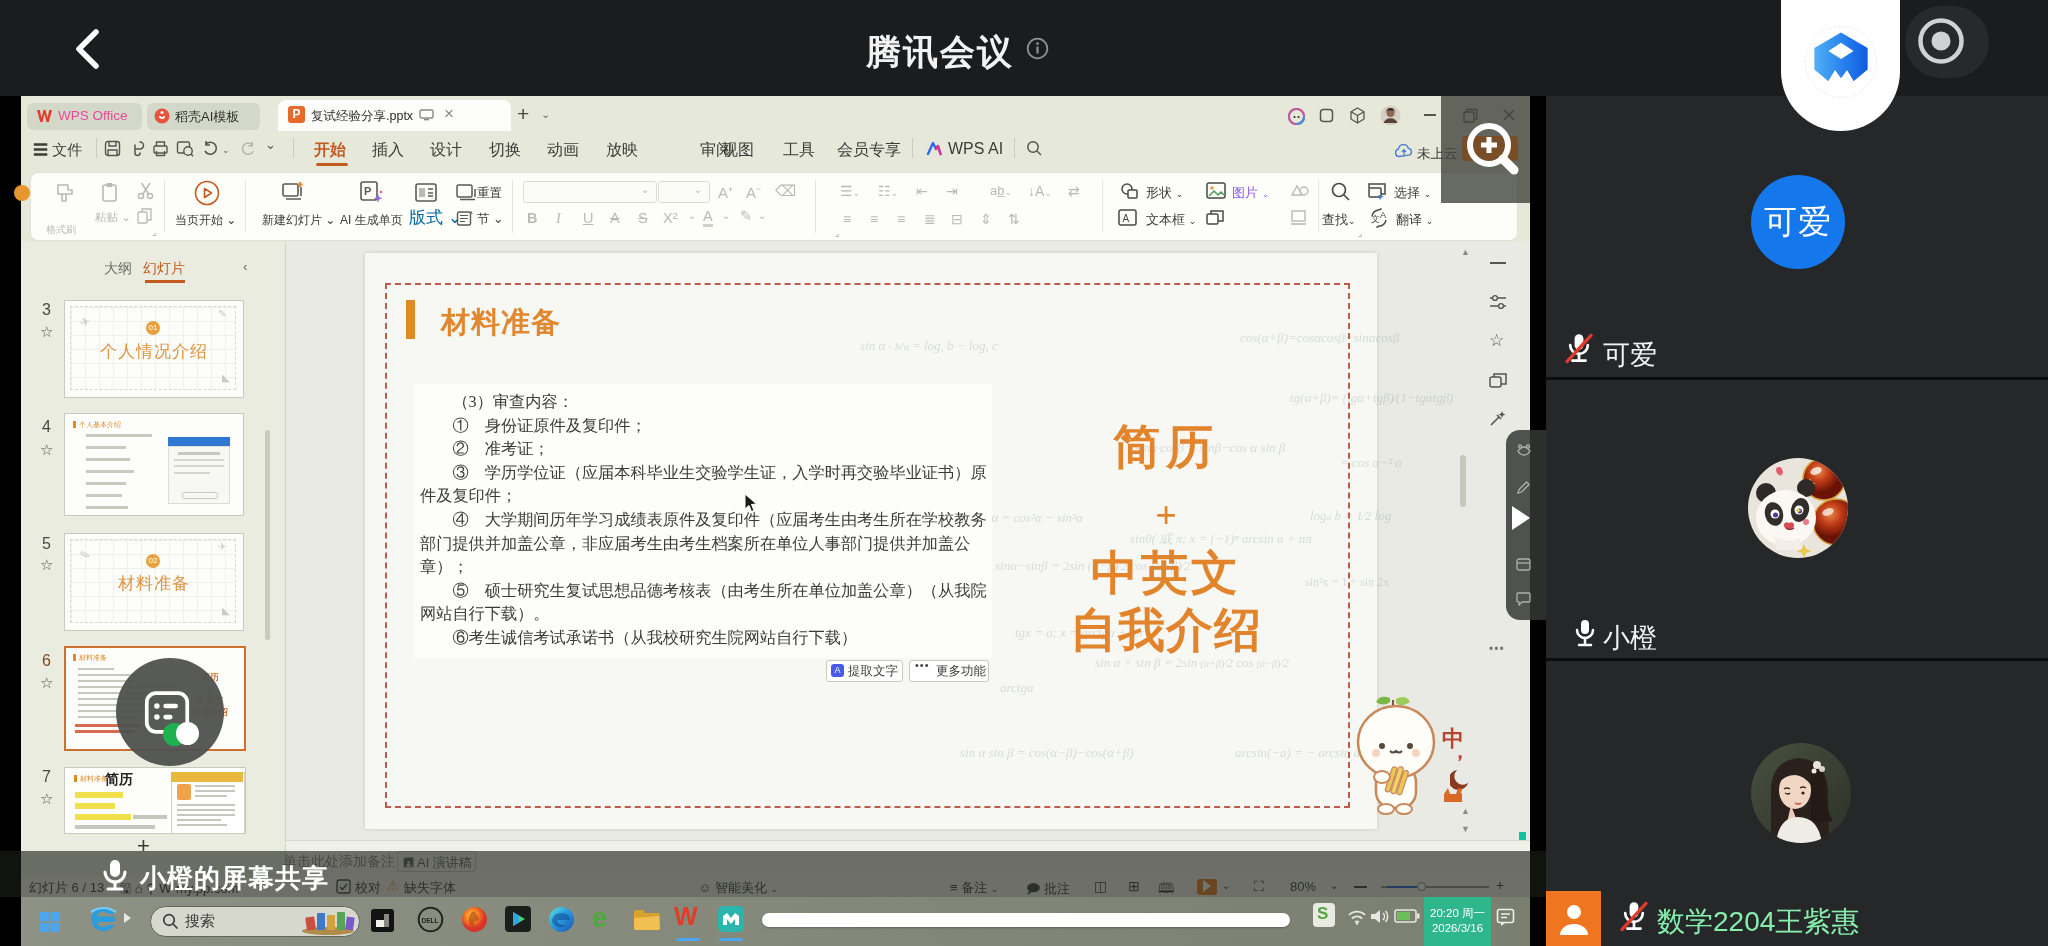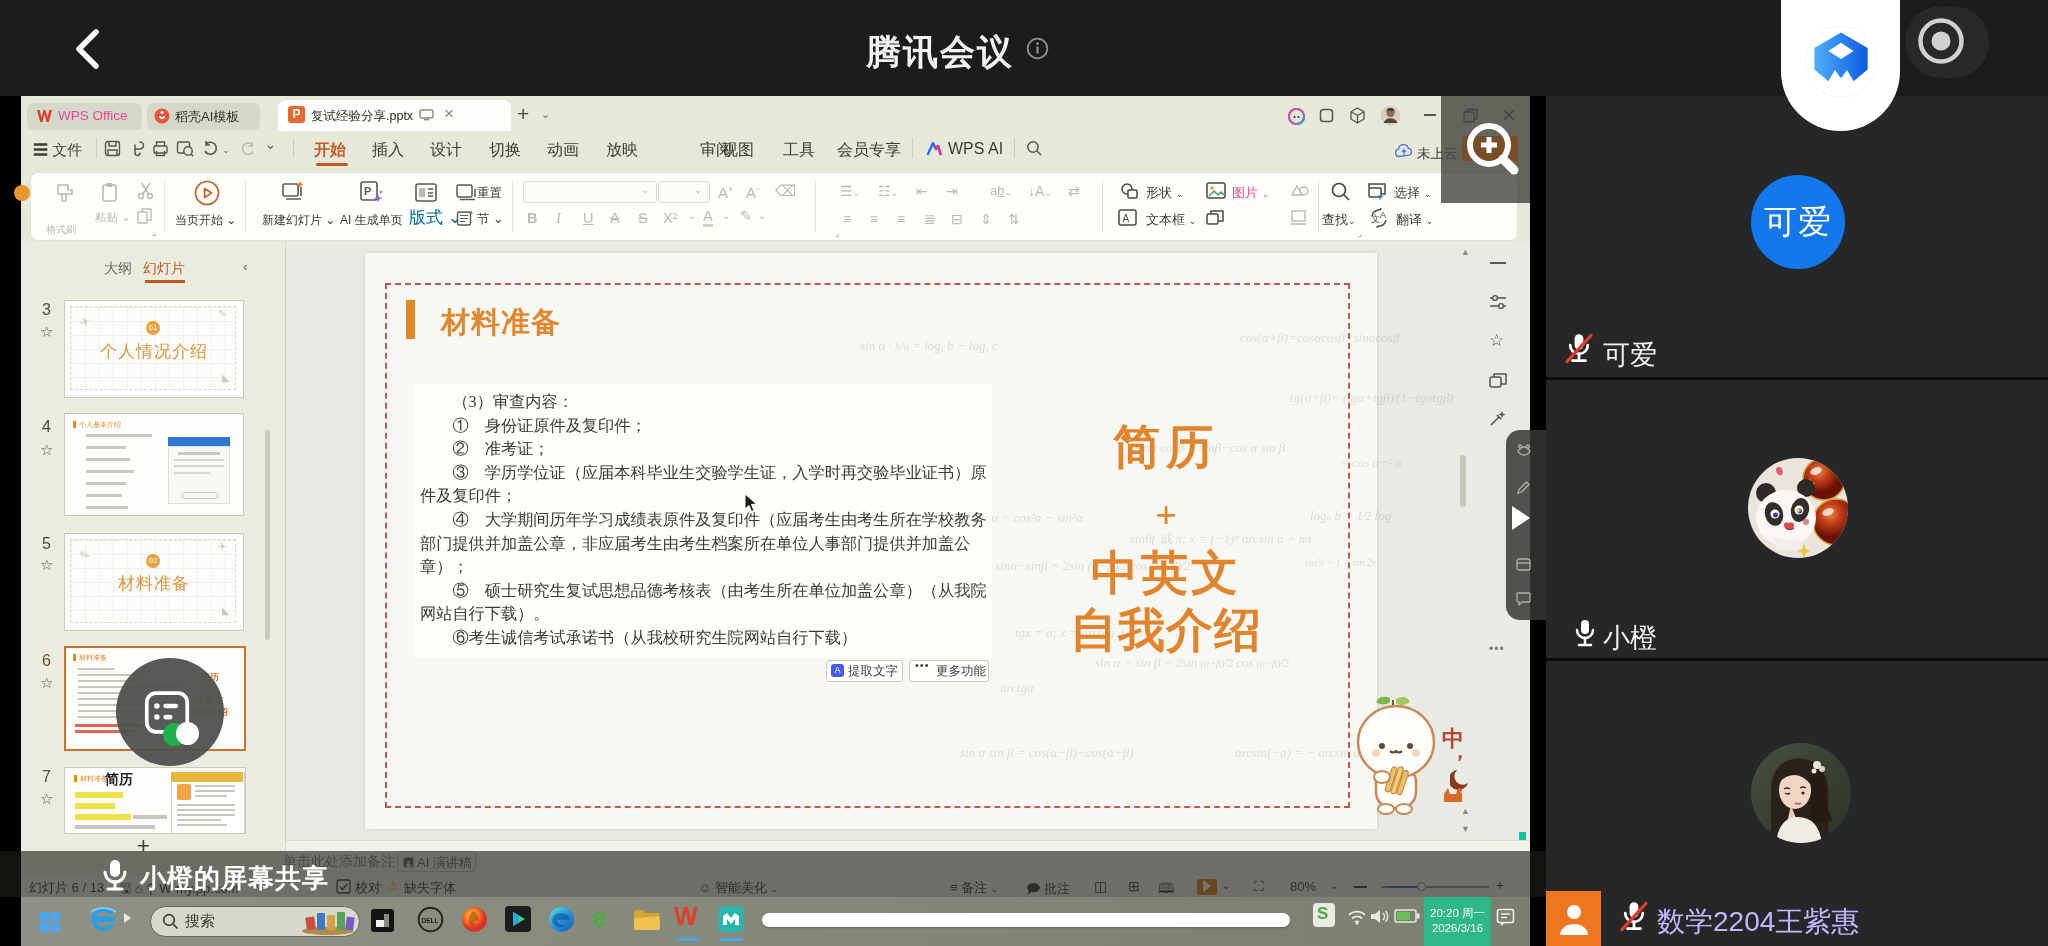--- a/index.html
+++ b/index.html
@@ -240,21 +240,21 @@
 <svg class="abs" style="left:1120px;top:182px;" width="20" height="18" viewBox="0 0 20 18">
  <circle cx="7" cy="7" r="5" stroke="#4a4a44" stroke-width="1.5" fill="none"></circle>
  <rect x="8" y="8" width="9" height="8" rx="1" stroke="#4a4a44" stroke-width="1.5" fill="#fdfdfa"></rect>
 </svg>
 <div class="abs" style="left:1146px;top:184px;font-size:13px;color:#3c3c38;">形状 <span style="font-size:9px;">⌄</span></div>
 <svg class="abs" style="left:1206px;top:182px;" width="20" height="17" viewBox="0 0 20 17">
  <rect x="1" y="1" width="18" height="15" rx="2" stroke="#4a4a44" stroke-width="1.5" fill="none"></rect>
  <circle cx="6" cy="6" r="1.8" fill="#e8a13c"></circle>
       <path d="M3 14 L8 9 L12 13 L15 10 L18 13" stroke="#4aa058" stroke-width="1.5" fill="none"></path>
 </svg>
-<div class="abs" style="left:1232px;top:184px;font-size:13px;color:#ec4899;">图片 <span style="font-size:9px;">⌄</span></div>
+<div class="abs" style="left:1232px;top:184px;font-size:13px;color:#8b5cf6;">图片 <span style="font-size:9px;">⌄</span></div>
 <svg class="abs gr" style="left:1290px;top:182px;" width="20" height="17" viewBox="0 0 20 17">
  <path d="M2 13 L7 4 L12 13 Z" stroke="#b9bbb2" stroke-width="1.4" fill="none"></path>
       <circle cx="14" cy="9" r="4" stroke="#b9bbb2" stroke-width="1.4" fill="none"></circle>
 </svg>
 <svg class="abs" style="left:1118px;top:209px;" width="22" height="18" viewBox="0 0 22 18">
  <rect x="1" y="1" width="17" height="15" rx="2" stroke="#4a4a44" stroke-width="1.5" fill="none"></rect>
  <text x="4.5" y="12.5" font-size="10" fill="#4a4a44">A</text>
 </svg>
 <div class="abs" style="left:1146px;top:211px;font-size:13px;color:#3c3c38;">文本框 <span style="font-size:9px;">⌄</span></div>
 <svg class="abs" style="left:1206px;top:209px;" width="19" height="17" viewBox="0 0 19 17">
@@ -412,21 +412,21 @@
 
 <div class="abs ser" style="left:860px;top:338px;width:500px;color:rgba(125,140,138,0.26);font-size:13px;font-style:italic;">sin α · <span style="font-size:10px;">b</span>/<span style="font-size:10px;">a</span> = log, b − log, c</div>
 <div class="abs ser" style="left:1240px;top:330px;color:rgba(125,140,138,0.26);font-size:13px;font-style:italic;">cos(α+β)=cosαcosβ−sinαcosβ</div>
 <div class="abs ser" style="left:1290px;top:390px;color:rgba(125,140,138,0.26);font-size:13px;font-style:italic;">tg(α+β)= (tgα+tgβ)⁄(1−tgαtgβ)</div>
 <div class="abs ser" style="left:1135px;top:440px;color:rgba(125,140,138,0.26);font-size:13px;font-style:italic;">sinα·cosβ = sinβ−cos α sin β</div>
 <div class="abs ser" style="left:1340px;top:455px;color:rgba(125,140,138,0.26);font-size:13px;font-style:italic;">= cos α−² α</div>
 <div class="abs ser" style="left:985px;top:510px;color:rgba(125,140,138,0.26);font-size:13px;font-style:italic;">1α = cos²α − sin²α</div>
 <div class="abs ser" style="left:1130px;top:530px;color:rgba(125,140,138,0.26);font-size:13px;font-style:italic;">sinθ( 或 π;  x = (−1)ⁿ arcsin a + nπ</div>
 <div class="abs ser" style="left:1310px;top:508px;color:rgba(125,140,138,0.26);font-size:13px;font-style:italic;">log<span style="font-size:9px;">a</span> b = 1⁄2 log</div>
 <div class="abs ser" style="left:995px;top:558px;color:rgba(125,140,138,0.26);font-size:13px;font-style:italic;">sinα−sinβ = 2sin (α−β)⁄2 cos (α+β)⁄2</div>
-<div class="abs ser" style="left:1305px;top:557px;color:rgba(125,140,138,0.26);font-size:10px;font-style:italic;">sin²x = 1 + sin 2x</div>
+<div class="abs ser" style="left:1305px;top:575px;color:rgba(125,140,138,0.26);font-size:12px;">sin²x = 1 + sin 2x</div>
 <div class="abs ser" style="left:1015px;top:625px;color:rgba(125,140,138,0.26);font-size:13px;font-style:italic;">tgx = a;   x = arctga + nπ</div>
 <div class="abs ser" style="left:1095px;top:655px;color:rgba(125,140,138,0.26);font-size:13px;font-style:italic;">sin α + sin β = 2sin <span style="font-size:10px;">(α+β)</span>⁄2 cos <span style="font-size:10px;">(α−β)</span>⁄2</div>
 <div class="abs ser" style="left:1000px;top:680px;color:rgba(125,140,138,0.26);font-size:13px;font-style:italic;">arctga</div>
 <div class="abs ser" style="left:960px;top:745px;color:rgba(125,140,138,0.26);font-size:13px;font-style:italic;">sin α sin β = cos(α−β)−cos(α+β)</div>
 <div class="abs ser" style="left:1235px;top:745px;color:rgba(125,140,138,0.26);font-size:13px;font-style:italic;">arcsin(−a) = − arcsin a</div>
 
 <div class="abs" style="left:385px;top:283px;width:965px;height:525px;border:2px dashed #bf5b4d;box-sizing:border-box;"></div>
 
 <div class="abs" style="left:406px;top:300px;width:9px;height:39px;background:#e08a26;"></div>
 <div class="abs ser" style="left:441px;top:303px;font-size:29px;font-weight:bold;color:#e1872f;letter-spacing:1px;">材料准备</div>
@@ -745,21 +745,21 @@
 <svg class="abs" style="left:1558px;top:902px;" width="32" height="34" viewBox="0 0 32 34">
  <circle cx="16" cy="10" r="7" fill="#ffffff"></circle>
  <path d="M2 33 a14 11 0 0 1 28 0 Z" fill="#ffffff"></path>
 </svg>
 <svg class="abs" style="left:1617px;top:900px;" width="34" height="34" viewBox="0 0 30 31">
  <rect x="11" y="2" width="8" height="14" rx="4" fill="#ffffff"></rect>
  <path d="M7 12 a8 8 0 0 0 16 0" stroke="#ffffff" stroke-width="2.5" fill="none" stroke-linecap="round"></path>
  <path d="M15 20 L15 25 M9 26 L21 26" stroke="#ffffff" stroke-width="2.5" stroke-linecap="round"></path>
  <path d="M4 27 L26 3" stroke="#e03a2a" stroke-width="3" stroke-linecap="round"></path>
 </svg>
-<div class="abs" style="left:1657px;top:903px;font-size:28px;color:#c4b5fd;">数学2204王紫惠</div>
+<div class="abs" style="left:1657px;top:903px;font-size:28px;color:#86efac;">数学2204王紫惠</div>
 
 <div class="abs" style="left:1781px;top:0;width:119px;height:131px;background:#ffffff;border-radius:0 0 60px 60px;"></div>
 <svg class="abs" style="left:1804px;top:25px;" width="74" height="74" viewBox="0 0 100 100">
  <defs>
         <linearGradient id="tm" x1="0" y1="0" x2="1" y2="0">
           <stop offset="0%" stop-color="#52b0f6"></stop>
           <stop offset="50%" stop-color="#2b84f0"></stop>
           <stop offset="100%" stop-color="#0f5ce0"></stop>
         </linearGradient>
       </defs>

